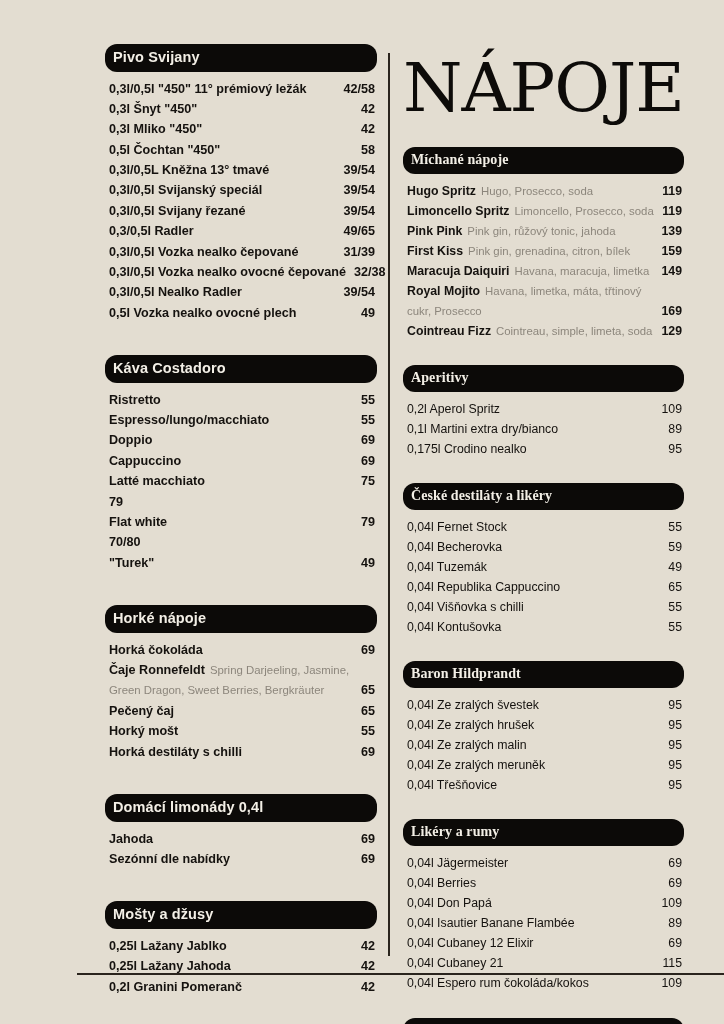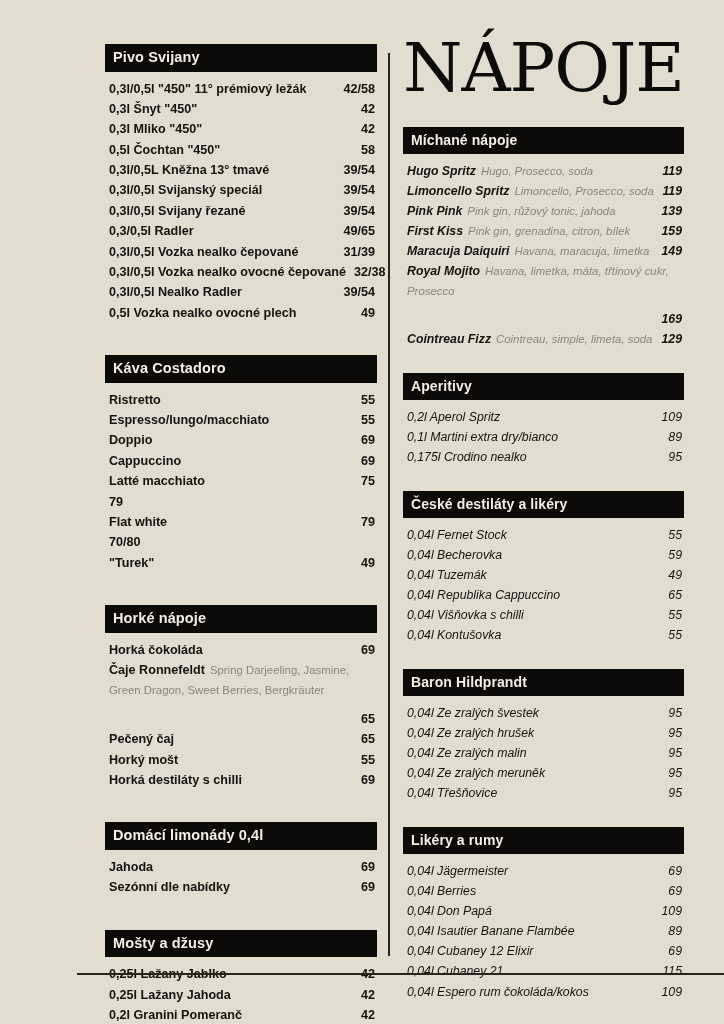--- a/index.html
+++ b/index.html
@@ -33,21 +33,21 @@
   }
   .col {
     box-sizing: border-box;
   }
   .col-left {
     width: 389px;
     padding: 44px 12px 0 105px;
   }
   .col-right {
     width: 343px;
-    padding: 36px 40px 0 14px;
+    padding: 56px 40px 0 14px;
   }
 
   .divider-vert {
     position: absolute;
     left: 388px;
     top: 53px;
     width: 2px;
     height: 903px;
     background: #2a241d;
   }
@@ -78,24 +78,26 @@
   }
   .section-title {
     background: #0c0a08;
     color: #f3efe6;
     font-weight: 700;
     font-size: 14.5px;
     line-height: 1;
     padding: 6px 4px 7px 8px;
     letter-spacing: 0.1px;
     margin-bottom: 7px;
+    border-radius: 12px;
   }
   .col-right .section-title {
     font-size: 14px;
     padding: 6px 4px 7px 8px;
+    font-family: Liberation Serif, serif;
   }
 
   
   .rows {
     padding: 0 2px 0 4px;
   }
   .row {
     display: flex;
     align-items: baseline;
     justify-content: space-between;
@@ -118,40 +120,38 @@
     font-weight: 400;
     color: #8c867c;
     font-size: 11.4px;
     margin-left: 5px;
   }
 
   
   .col-right .row {
     font-size: 12.3px;
     line-height: 1.63;
-    font-style: italic;
   }
   .col-right .row .name {
     font-weight: 400;
   }
   .col-right .row.bold-name .name {
     font-weight: 700;
   }
   .col-right .row .price {
     font-weight: 400;
   }
   .col-right .row.bold-name .price {
     font-weight: 700;
   }
 
   
   .row.wrap {
     white-space: normal;
     align-items: flex-end;
-    flex-direction: column;
   }
   .row.wrap .name {
     flex: 1 1 auto;
   }
 
   .spacer-sm { height: 10px; }
   .spacer-md { height: 18px; }
 </style>
 </head>
 <body>

